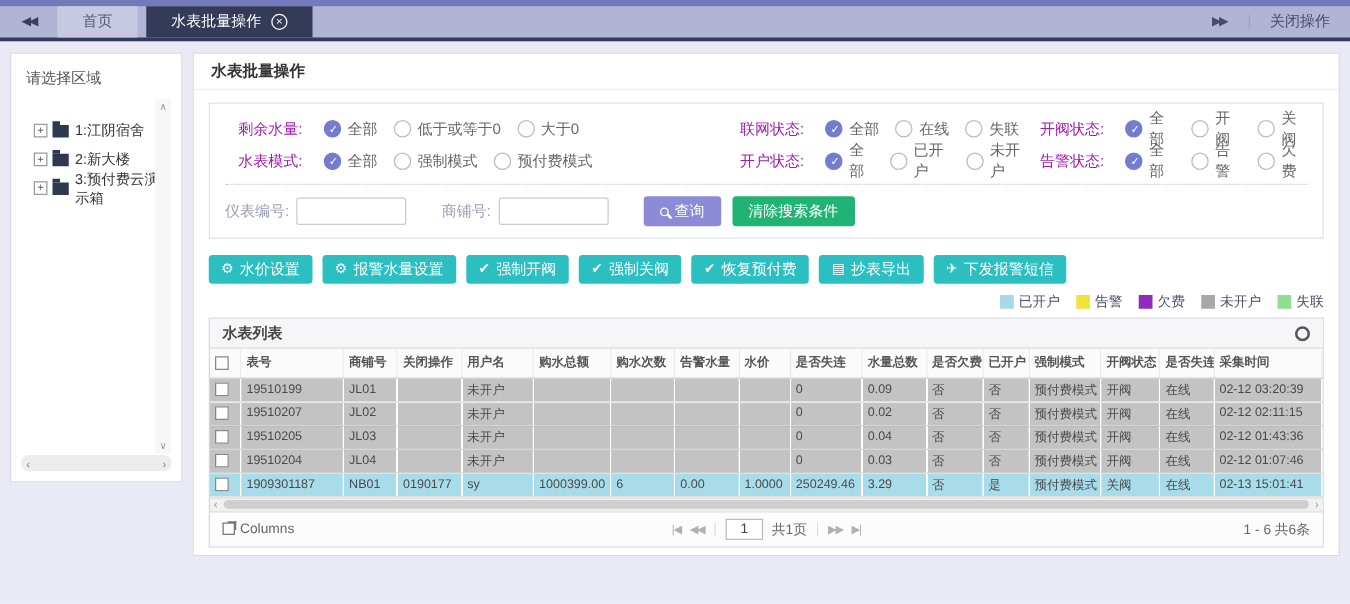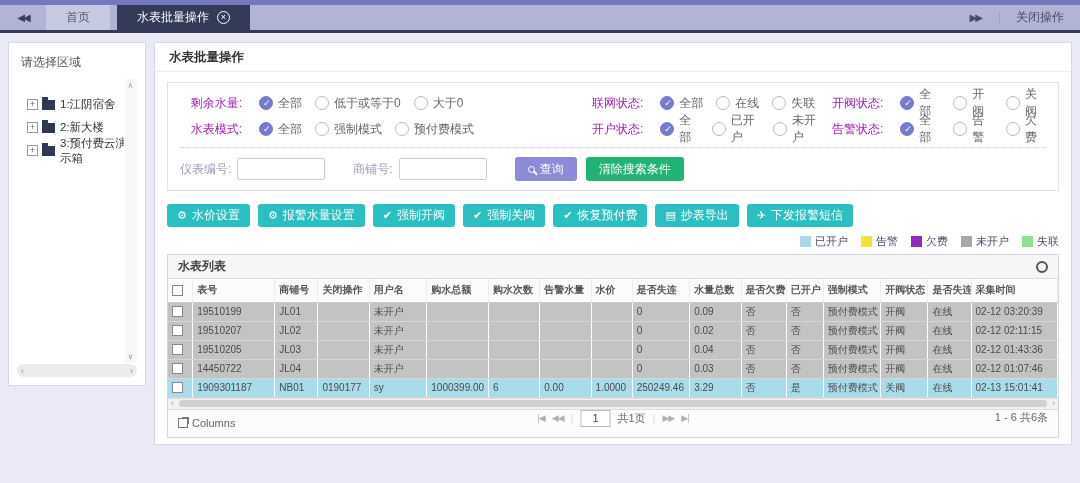--- a/index.html
+++ b/index.html
@@ -69,21 +69,21 @@
   thead th { height:23px; background:#fbfbfb; border-bottom:1px solid #c9c9c9; border-right:1px solid #ececec; text-align:left; padding:0 4px; font-weight:bold; color:#555; overflow:hidden; white-space:nowrap; }
   tbody td { height:19px; padding:0 4px; border-right:1px solid rgba(255,255,255,.45); border-bottom:1px solid rgba(90,90,90,.25); overflow:hidden; white-space:nowrap; }
   tr.not-opened { background:#c3c3c3; }
   tr.opened { background:#a9dcea; }
   .cbx { width:11px; height:11px; border:1px solid #888; background:#fff; display:inline-block; vertical-align:middle; cursor:pointer; }
 
   .hscroll { height:11px; background:#f1f1f1; border-top:1px solid #e0e0e0; display:flex; align-items:center; color:#999; font-size:9px; }
   .hs-arrow { padding:0 3px; line-height:1; cursor:pointer; }
   .hs-thumb { flex:1; height:7px; background:#cfcfcf; border-radius:4px; margin:0 2px; cursor:pointer; }
 
-  .grid-footer { height:28px; border-top:1px solid #ddd; background:#fcfcfc; display:flex; padding:0 10px; font-size:11px; color:#666; position:relative; }
+  .grid-footer { height:28px; border-top:1px solid #ddd; background:#fcfcfc; display:flex; align-items:center; padding:0 10px; font-size:11px; color:#666; position:relative; }
   .columns-btn { display:flex; align-items:center; gap:4px; color:#666; cursor:pointer; }
   .col-ic { width:10px; height:10px; border:1px solid #777; position:relative; display:inline-block; }
   .col-ic::after { content:""; position:absolute; right:-2px; top:-2px; width:5px; height:5px; background:#fcfcfc; border-top:2px solid #777; border-right:2px solid #777; }
   .pager { position:absolute; left:50%; transform:translateX(-50%); display:flex; align-items:center; gap:7px; color:#b0b0b0; }
   .pg-ic { font-size:9px; letter-spacing:-1px; cursor:pointer; }
   .pg-sep { color:#ddd; }
   .pager input { width:30px; height:17px; border:1px solid #bbb; text-align:center; font-size:11px; font-family:inherit; color:#444; }
   .pg-total { color:#666; }
   .range { margin-left:auto; color:#666; }
 </style>
@@ -366,21 +366,21 @@
               <td>0.04</td>
               <td>否</td>
               <td>否</td>
               <td>预付费模式</td>
               <td>开阀</td>
               <td>在线</td>
               <td>02-12 01:43:36</td>
             </tr>
             <tr class="not-opened">
               <td><span class="cbx"></span></td>
-              <td>14450722</td>
+              <td>19510204</td>
               <td>JL04</td>
               <td></td>
               <td>未开户</td>
               <td></td>
               <td></td>
               <td></td>
               <td></td>
               <td>0</td>
               <td>0.03</td>
               <td>否</td>

